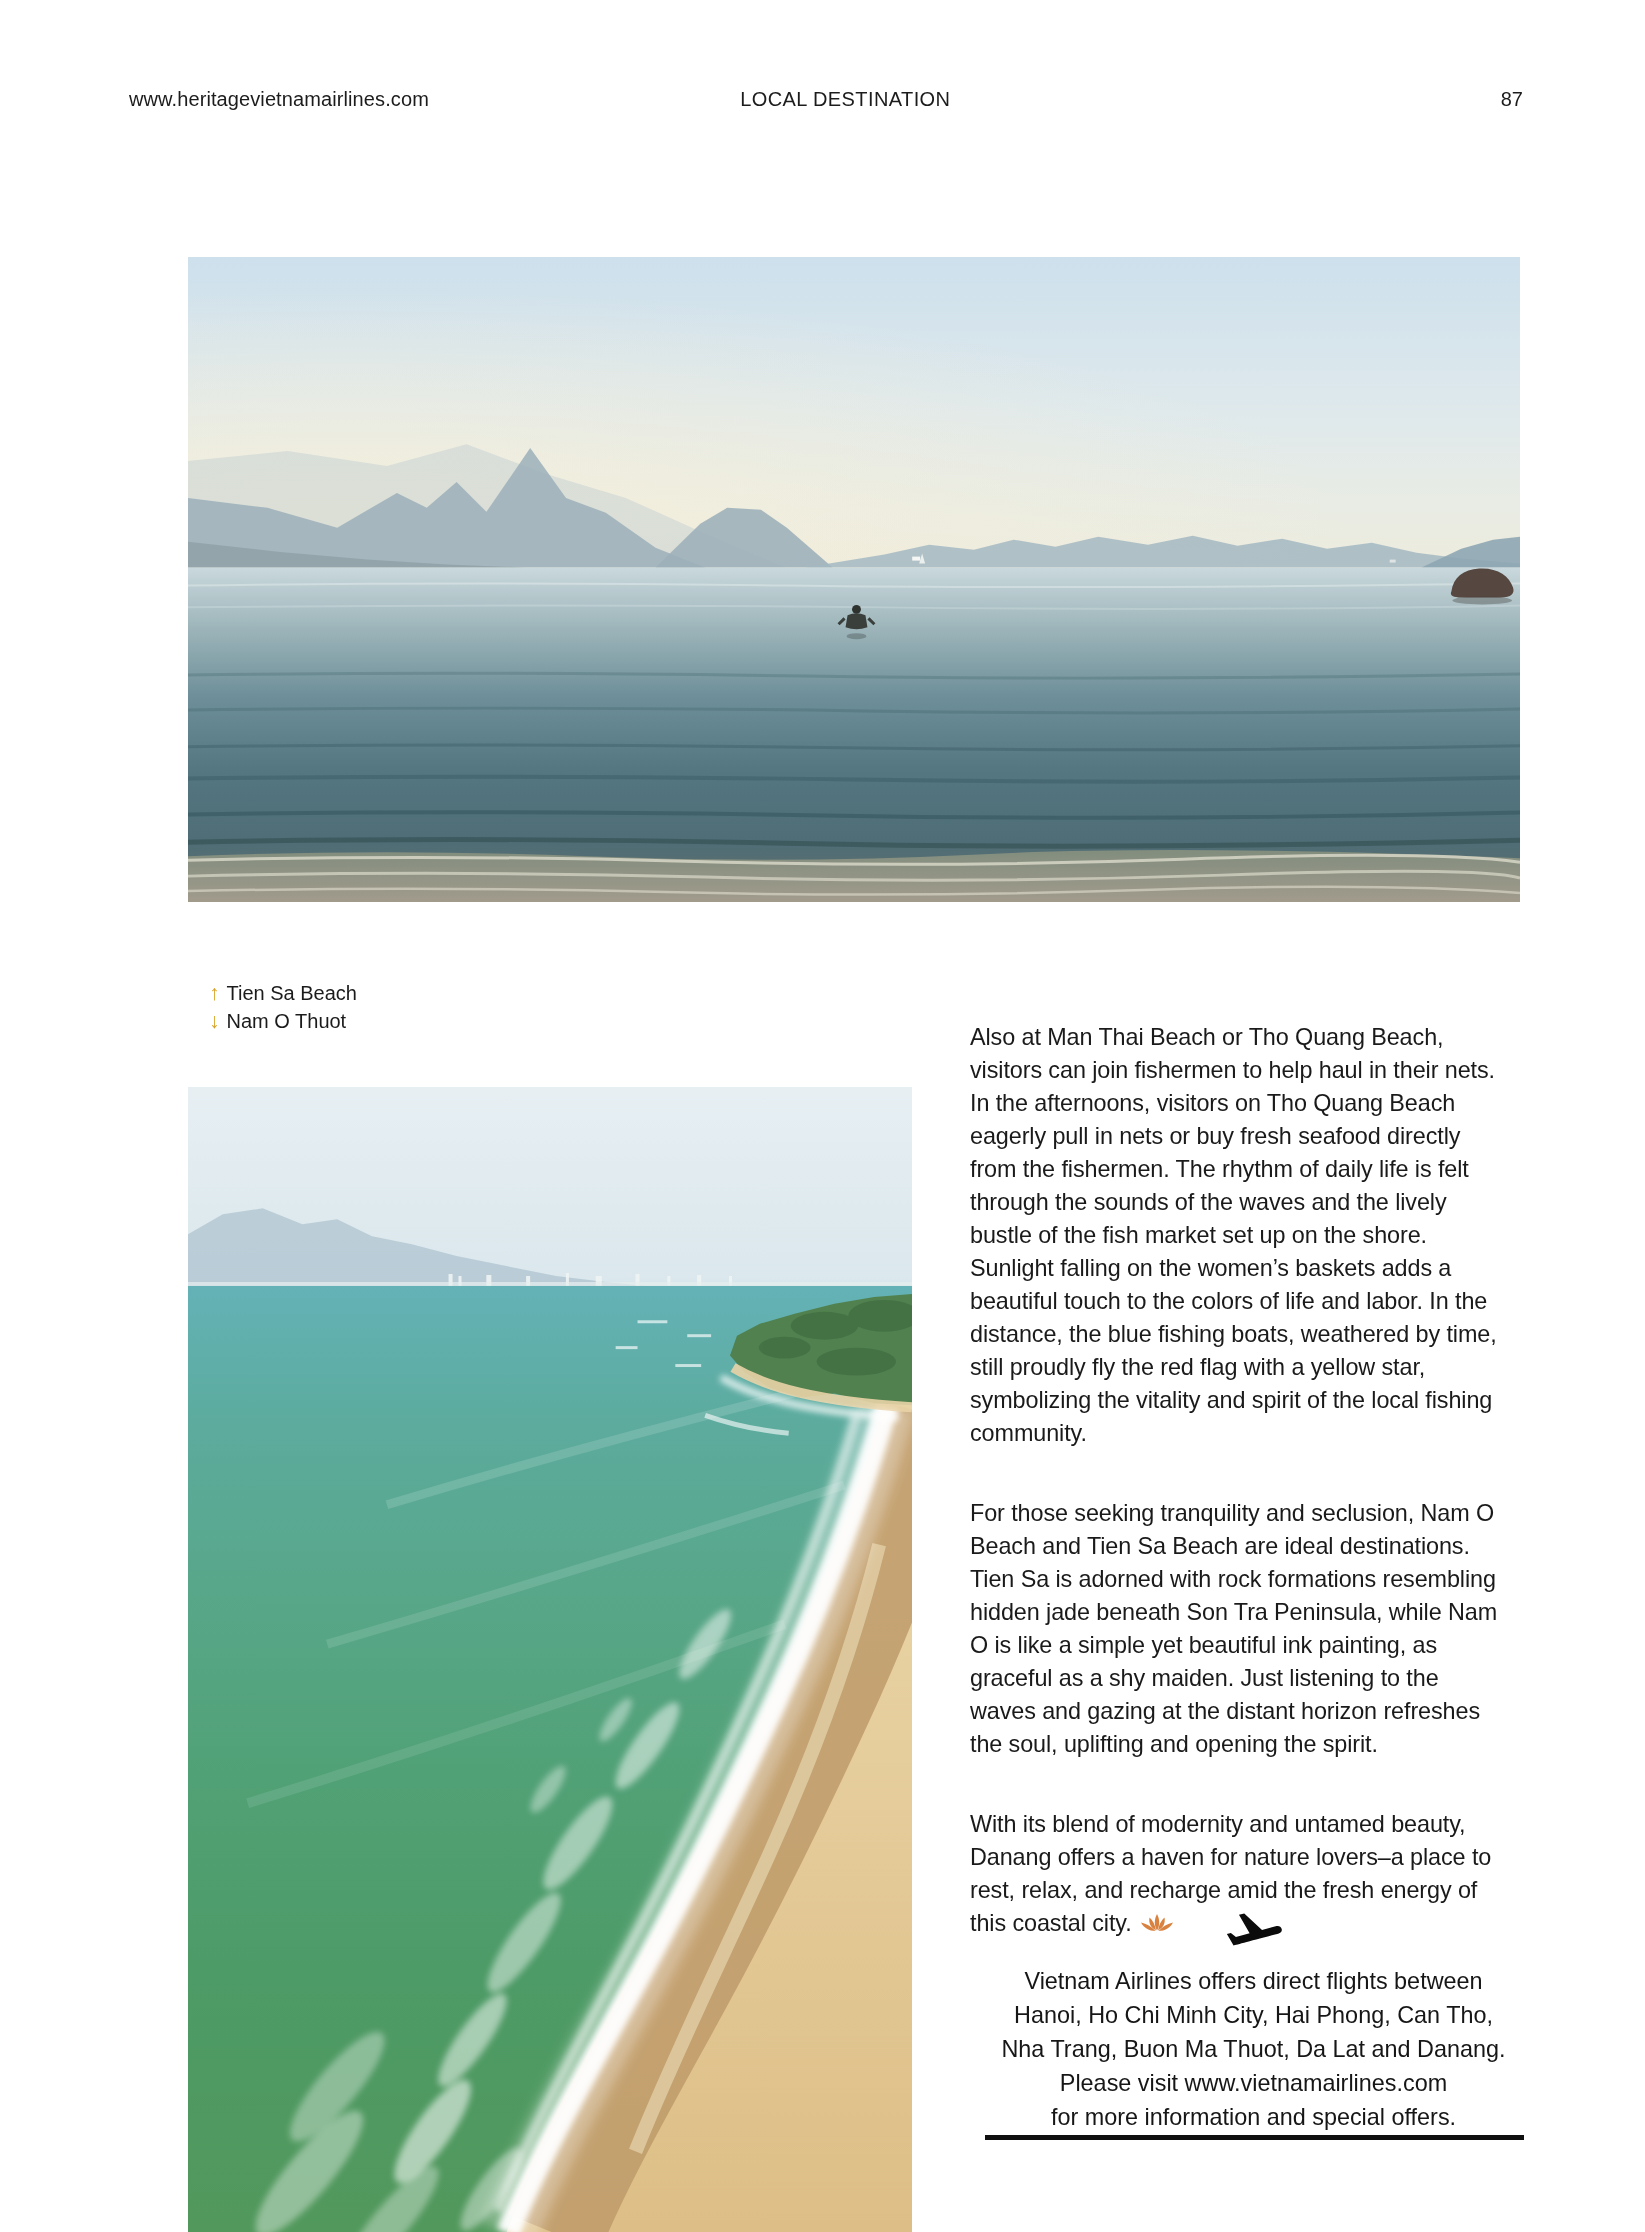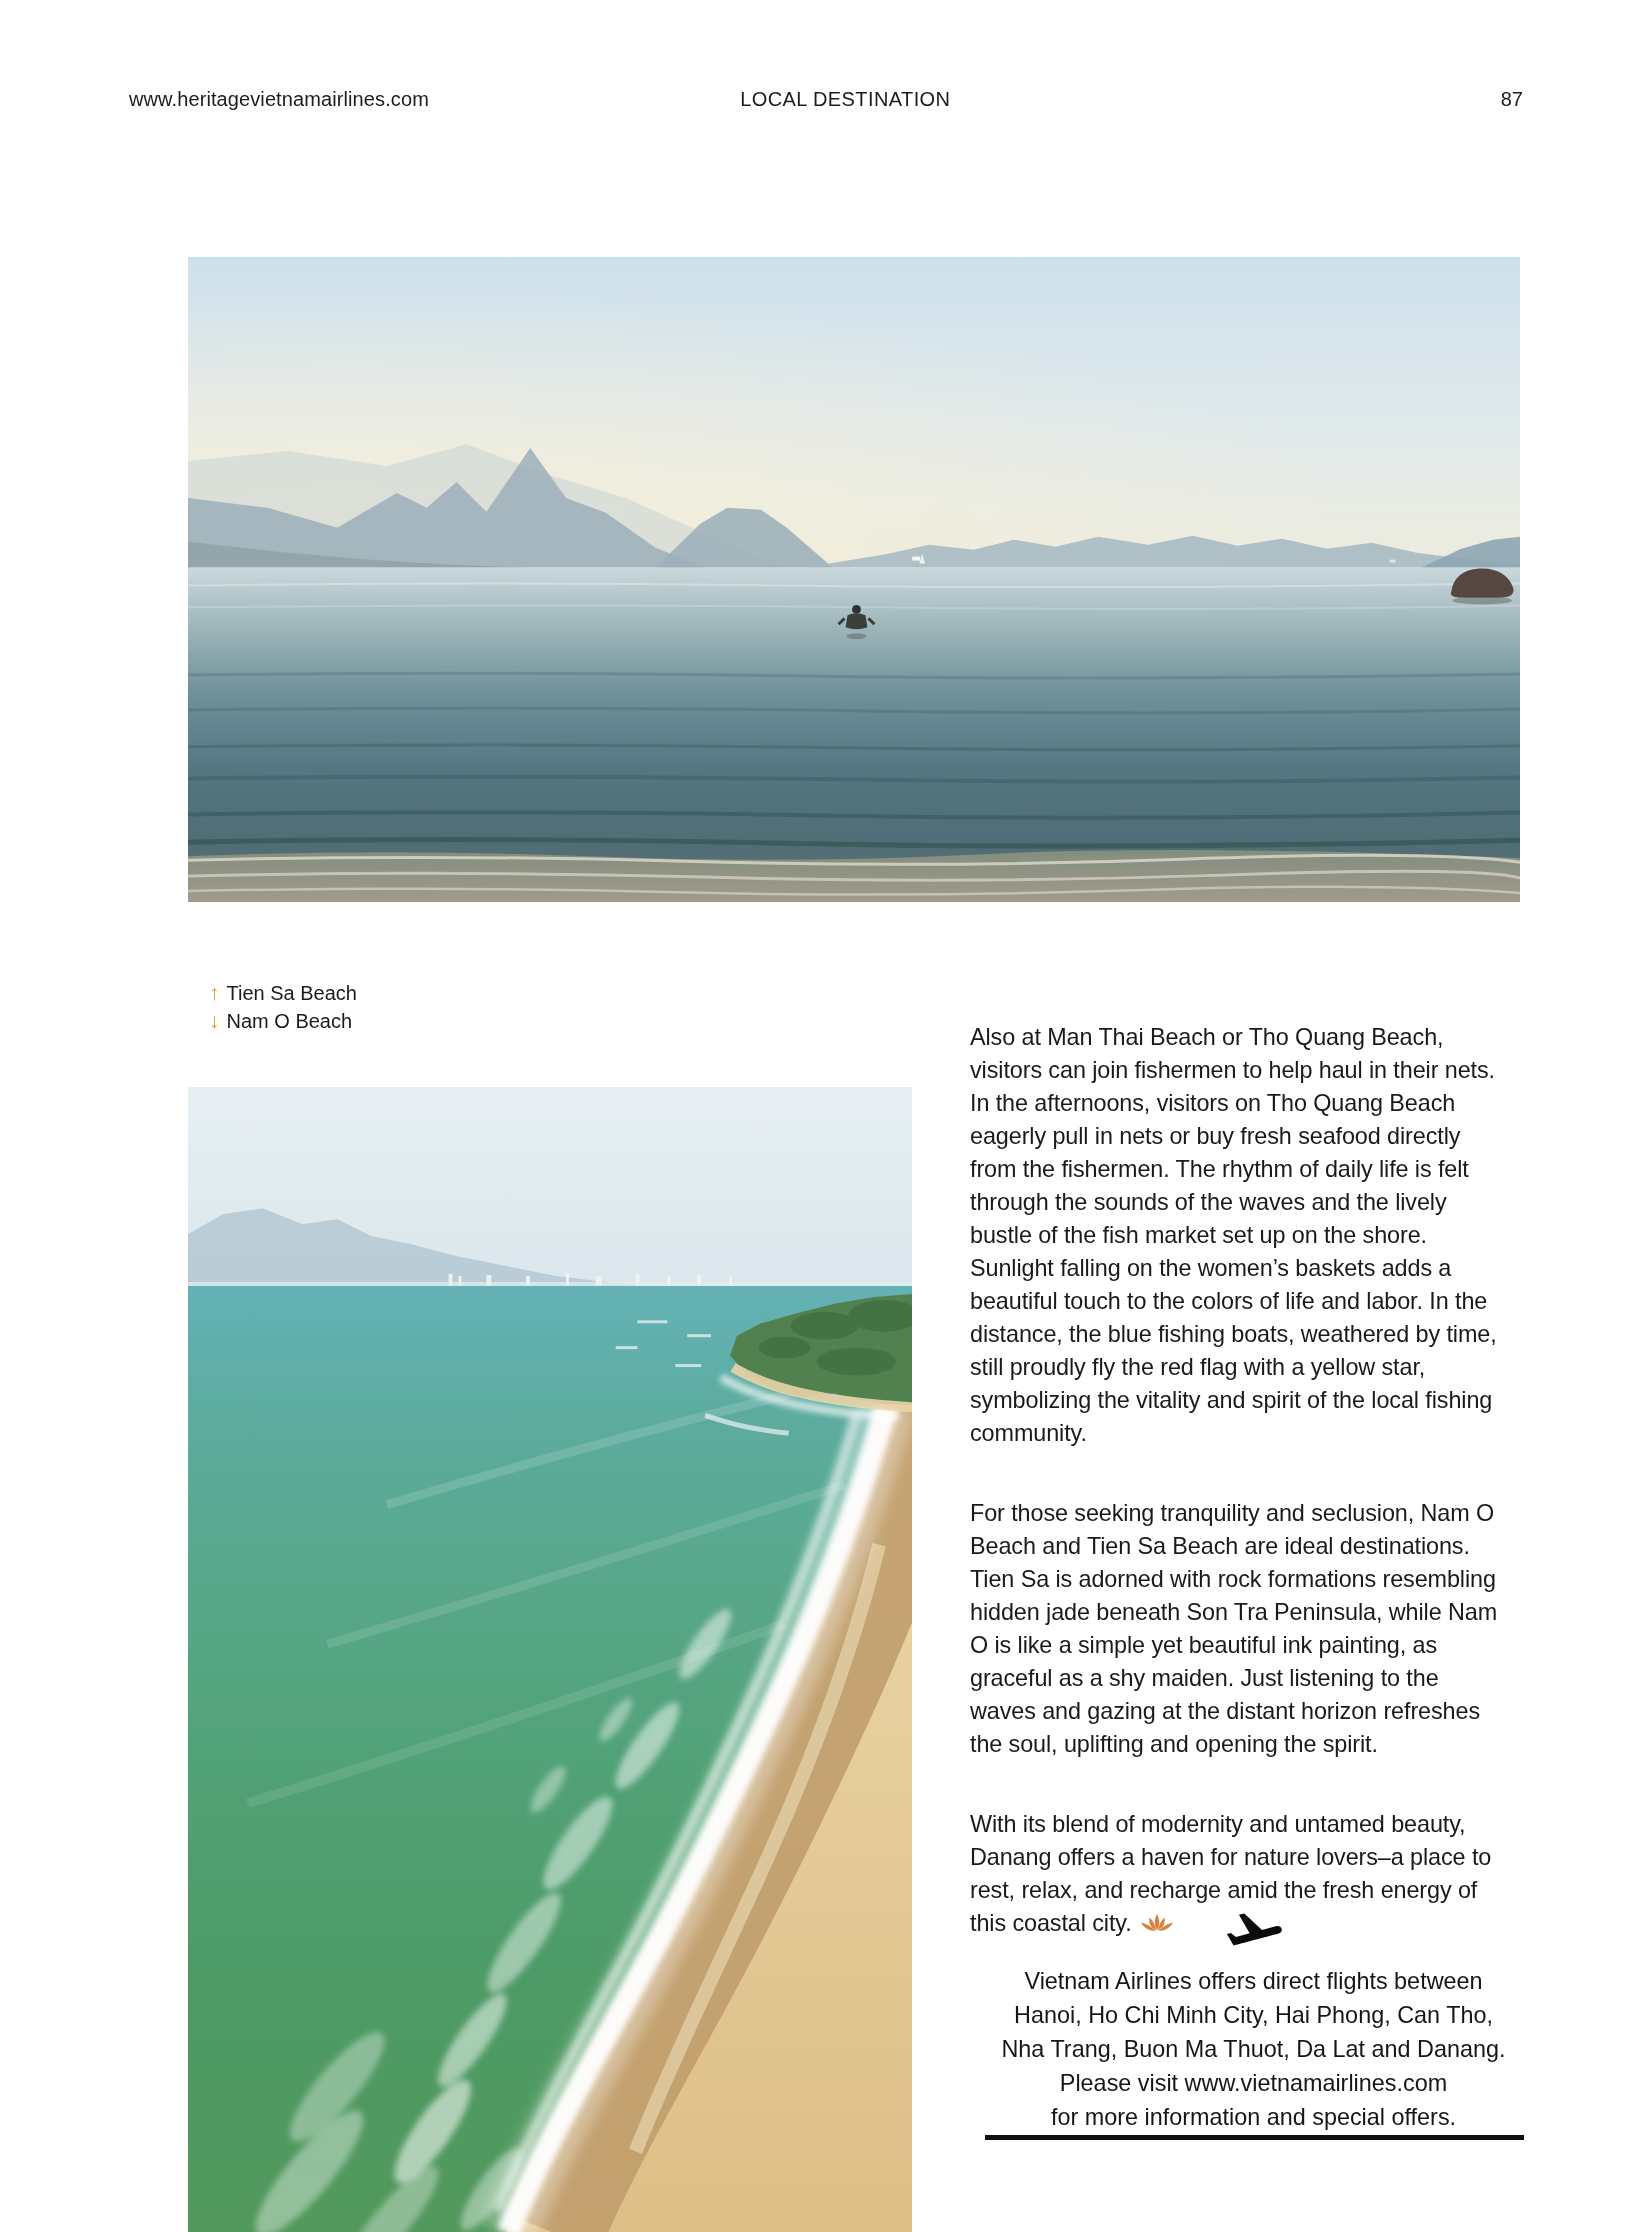--- a/index.html
+++ b/index.html
@@ -106,21 +106,21 @@
         <ellipse cx="672" cy="381" rx="10" ry="3" fill="#2e3330" opacity="0.3"></ellipse>
       </g>
     </svg>
   </div>
 
   <div class="caption">
     <div class="row">
       <span class="arrow">↑</span><span>Tien Sa Beach</span>
     </div>
     <div class="row">
-      <span class="arrow">↓</span><span>Nam O Beach</span>
+      <span class="arrow">↓</span><span>Nam O Thuot</span>
     </div>
   </div>
 
   <div class="photo-bottom">
     <svg viewBox="0 0 728 1152" preserveAspectRatio="none">
       <defs>
         <linearGradient id="sky2" x1="0" y1="0" x2="0" y2="1">
           <stop offset="0" stop-color="#e7eff3"></stop>
             <stop offset="1" stop-color="#dae7ec"></stop>
         </linearGradient>

